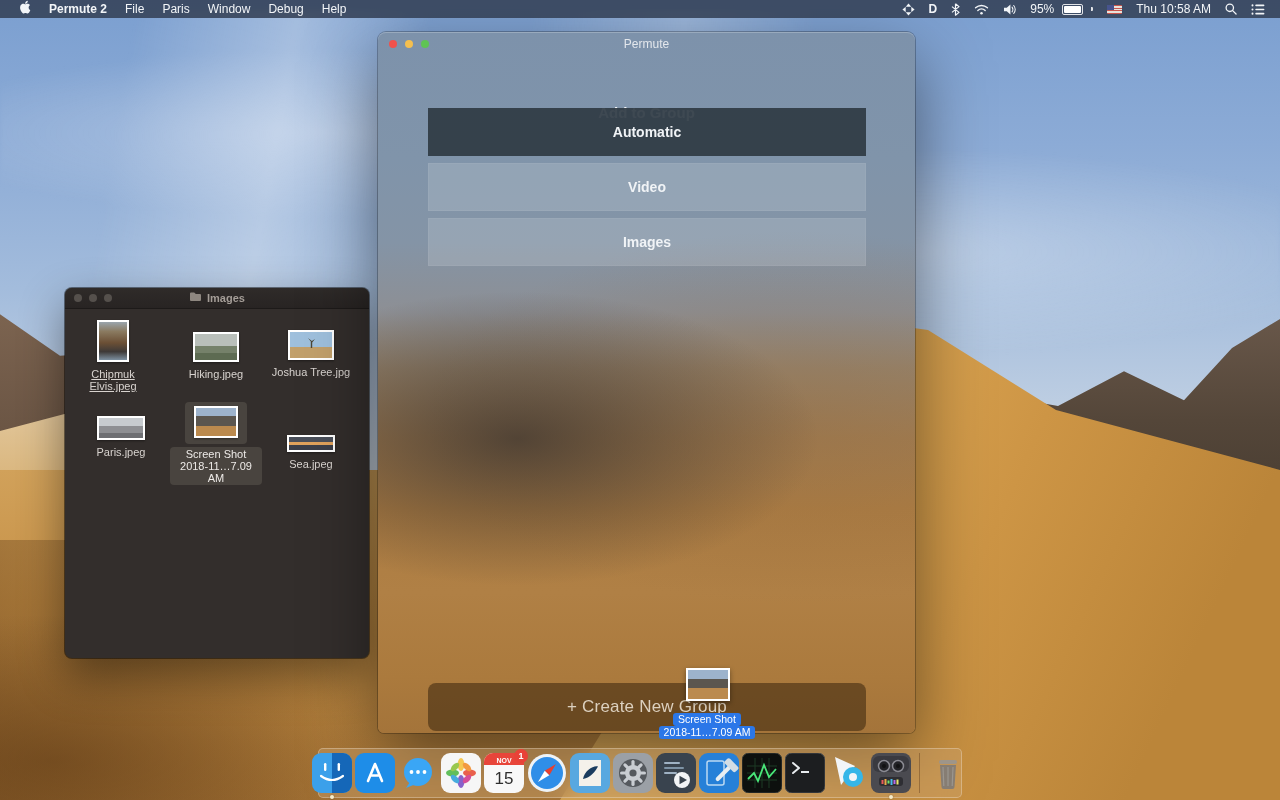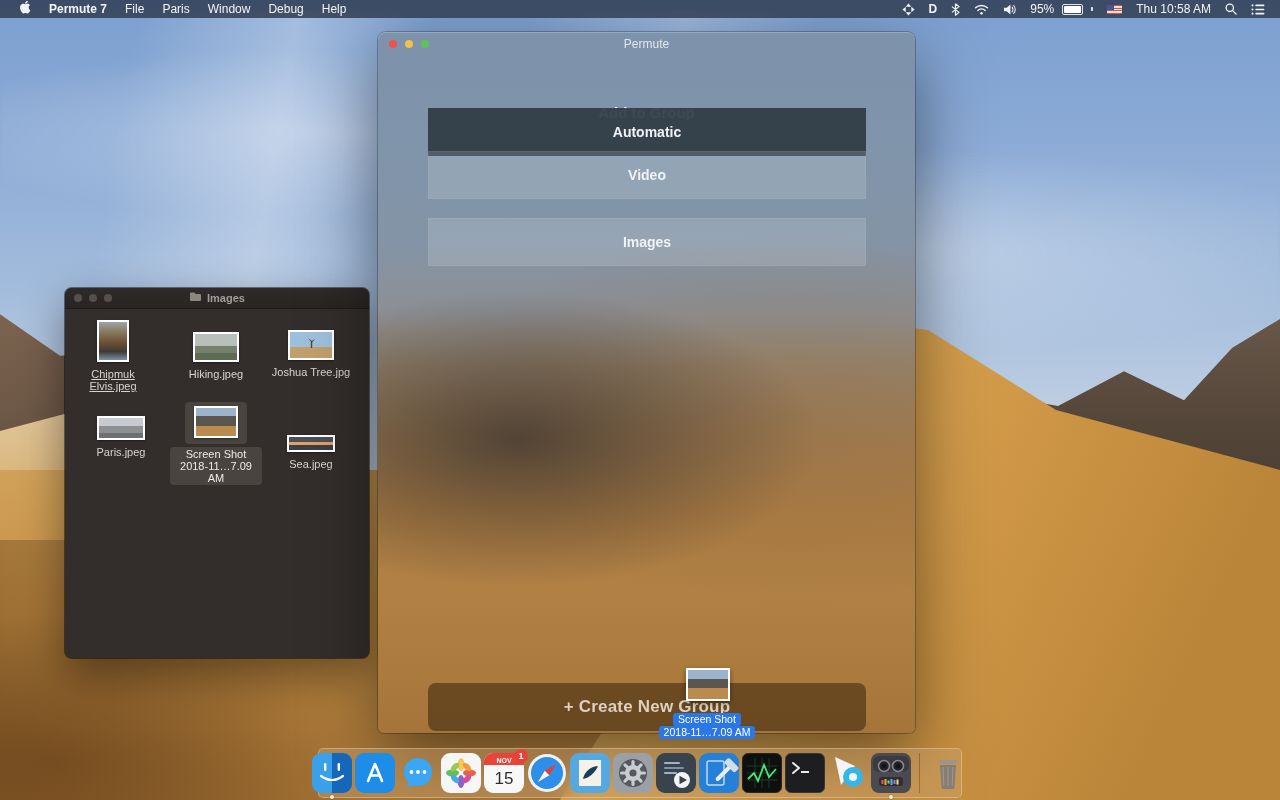--- a/index.html
+++ b/index.html
@@ -62,21 +62,21 @@
   .lights{position:absolute;left:11px;top:8px;display:flex;gap:8px;}
   .light{width:8px;height:8px;border-radius:50%;}
   .l-red{background:#f0514c;}.l-yellow{background:#f5bf4f;}.l-green{background:#5fc454;}
   .l-dim{background:#55504c;}
   .pm-heading{position:absolute;left:0;top:72px;width:100%;text-align:center;font-size:15px;font-weight:700;color:#f3f5f7;}
   .pm-btn{position:absolute;left:50px;width:438px;height:48px;border-radius:0;display:flex;align-items:center;justify-content:center;
     font-size:14px;font-weight:700;color:#f0f3f6;}
   .pm-btn-dark{background:rgba(47,58,67,.92);}
   .pm-btn-ghost{background:rgba(255,255,255,.15);box-shadow:inset 0 0 0 1px rgba(255,255,255,.05);}
   .pm-create{position:absolute;left:50px;top:651px;width:438px;height:48px;border-radius:8px;background:rgba(56,36,12,.55);
-    display:flex;align-items:center;justify-content:center;font-size:17px;font-weight:700;color:#dcd0bf;letter-spacing:.2px;}
+    display:flex;align-items:center;justify-content:center;font-size:17px;font-weight:400;color:#dcd0bf;letter-spacing:.2px;}
 
   
   #finder{position:absolute;left:65px;top:288px;width:304px;height:370px;z-index:15;background:#332e2c;border-radius:7px;
     box-shadow:0 18px 45px rgba(0,0,0,.45),0 0 0 1px rgba(0,0,0,.45);}
   .fd-titlebar{position:absolute;left:0;top:0;width:100%;height:20px;background:linear-gradient(#2f2b29,#282423);
     border-bottom:1px solid #1d1a19;border-radius:7px 7px 0 0;}
   .fd-lights{position:absolute;left:9px;top:6px;display:flex;gap:7px;}
   .fd-title{position:absolute;left:0;top:3px;width:100%;display:flex;align-items:center;justify-content:center;gap:5px;
     font-size:11px;font-weight:700;color:#a49d97;}
   .tile{position:absolute;width:92px;text-align:center;font-size:11px;color:#d8d3cf;}
@@ -131,21 +131,21 @@
   <div id="menubar">
     <div class="mb-left">
       <div class="mb-item">
         <span>
           <svg width="12" height="14" viewBox="0 0 14 17" fill="#f2f5f8">
               <path d="M11.4 9.1c0-2 1.6-2.9 1.7-3-.9-1.4-2.3-1.5-2.8-1.6-1.2-.1-2.3.7-2.9.7-.6 0-1.5-.7-2.5-.7-1.3 0-2.5.8-3.2 2-1.4 2.4-.4 6 1 7.9.6.9 1.4 2 2.4 1.9 1 0 1.3-.6 2.5-.6s1.5.6 2.5.6 1.7-.9 2.3-1.8c.7-1 1-2.1 1-2.1-.1-.1-2-.9-2-3.3z"></path>
               <path d="M9.6 3.4c.5-.7 .9-1.6 .8-2.6-.8 0-1.8.5-2.4 1.2-.5.6-1 1.6-.8 2.5.9.1 1.9-.4 2.4-1.1z"></path>
             </svg>
         </span>
       </div>
-      <div class="mb-item mb-app">Permute 7</div>
+      <div class="mb-item mb-app">Permute 2</div>
       <div class="mb-item">File</div>
       <div class="mb-item">Paris</div>
       <div class="mb-item">Window</div>
       <div class="mb-item">Debug</div>
       <div class="mb-item">Help</div>
     </div>
     <div class="mb-right">
       <div class="mb-status">
         <svg width="13" height="13" viewBox="0 0 14 14" fill="#f2f5f8">
             <path d="M7 0.5 10 4 H4 Z"></path>
@@ -278,21 +278,21 @@
     <div class="pm-titlebar">
       <div class="lights">
         <span class="light l-red"></span>
         <span class="light l-yellow"></span>
         <span class="light l-green"></span>
       </div>
       <div class="pm-title">Permute</div>
     </div>
     <div class="pm-heading">Add to Group</div>
     <div class="pm-btn pm-btn-dark" style="top:76px;">Automatic</div>
-    <div class="pm-btn pm-btn-ghost" style="top:119px;">Video</div>
+    <div class="pm-btn pm-btn-ghost" style="top:131px;">Video</div>
     <div class="pm-btn pm-btn-ghost" style="top:186px;">Images</div>
     <div class="pm-create">+  Create New Group</div>
   </div>
 
   <div id="drag-ghost">
     <div class="ghost-thumb"></div>
     <div class="ghost-labels">
       <div class="ghost-line"><span class="ghost-pill">Screen Shot</span></div>
       <div class="ghost-line"><span class="ghost-pill">2018-11…7.09 AM</span></div>
     </div>

